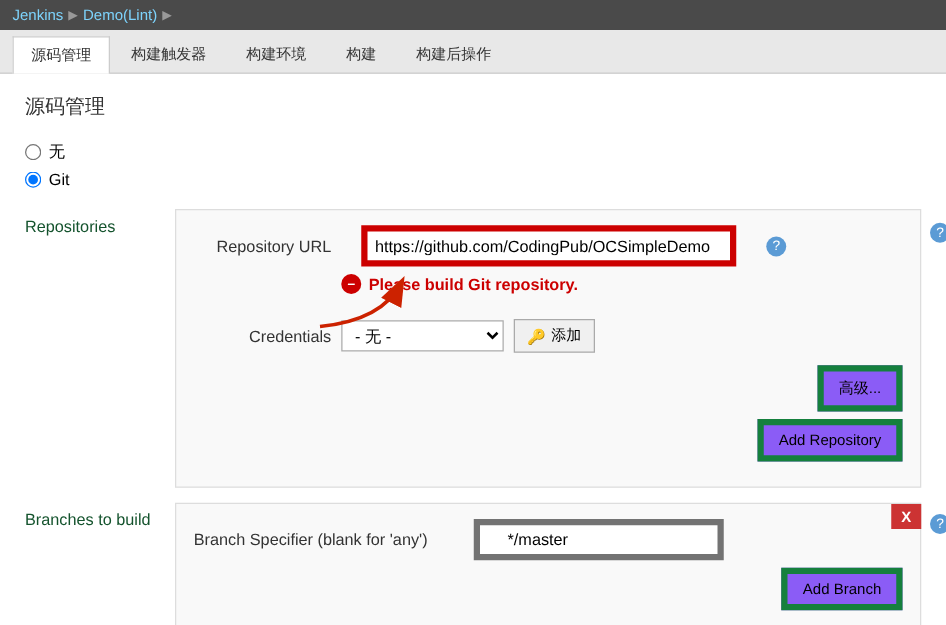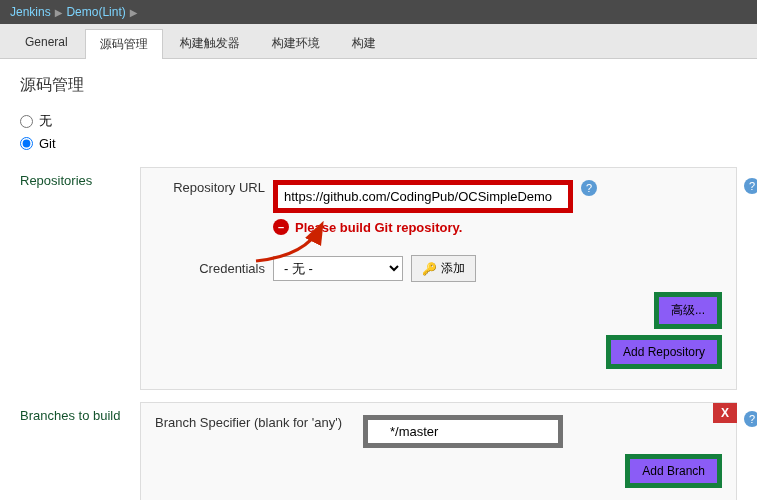--- a/index.html
+++ b/index.html
@@ -93,22 +93,22 @@
       flex: 1;
       background: #f9f9f9;
       border: 1px solid #ddd;
       padding: 12px 14px 14px 14px;
       position: relative;
     }
 
     
     .form-row {
       display: flex;
-      align-items: flex-start;
-      gap: 8px;
+      align-items: center;
+      gap: 24px;
       margin-bottom: 6px;
     }
     .form-row label {
       font-size: 13px;
       color: #333;
       width: 110px;
       text-align: right;
       flex-shrink: 0;
     }
     .form-row input[type="text"] {
@@ -234,25 +234,25 @@
 <body>
 
 <div class="breadcrumb">
   <span class="link">Jenkins</span>
   <span class="sep">▶</span>
   <span class="link">Demo(Lint)</span>
   <span class="sep">▶</span>
 </div>
 
 <div class="tabs">
-  <div class="tab">General</div>
   <div class="tab active">源码管理</div>
   <div class="tab">构建触发器</div>
   <div class="tab">构建环境</div>
   <div class="tab">构建</div>
+  <div class="tab">构建后操作</div>
 </div>
 
 <div class="content">
   <h2 class="section-title">源码管理</h2>
 
   <div class="radio-group">
     <div class="radio-item">
       <input type="radio" name="scm" id="scm-none" style="">
       <label for="scm-none">无</label>
     </div>

